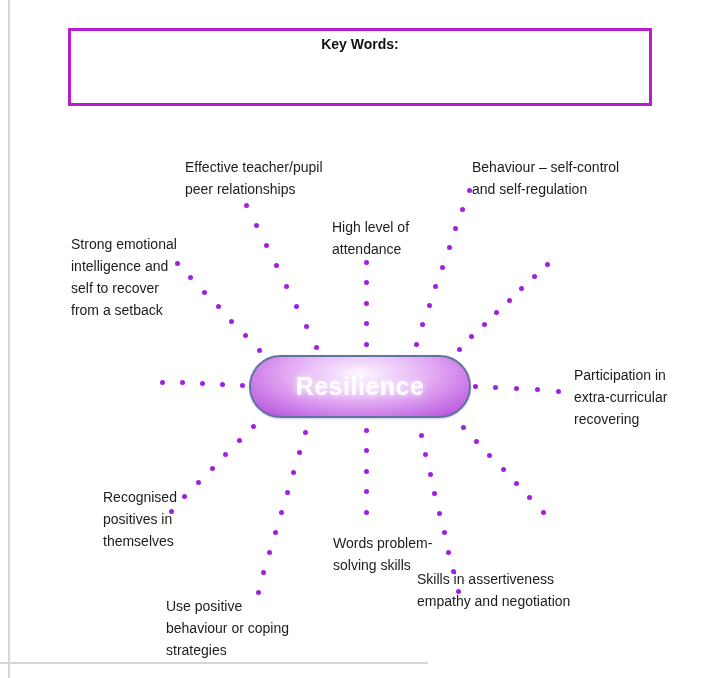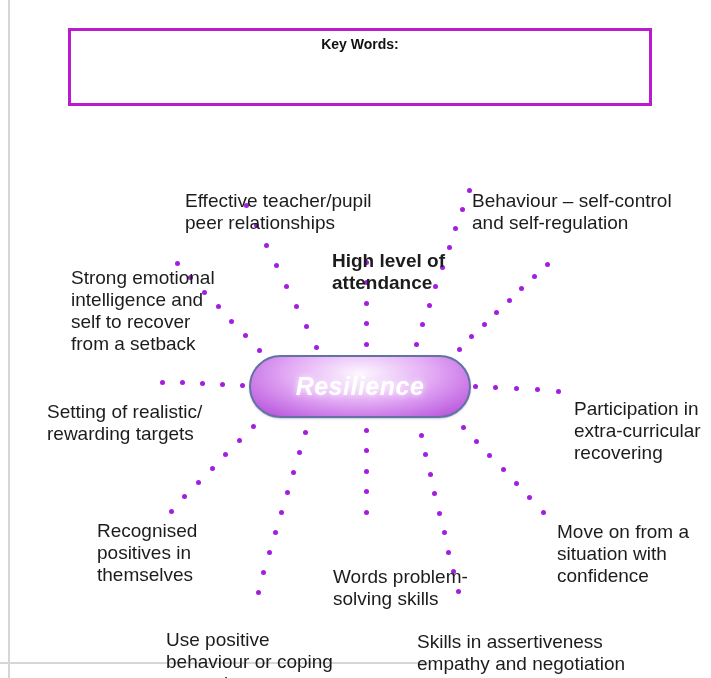--- a/index.html
+++ b/index.html
@@ -35,56 +35,54 @@
   }
   .kw-body{
     font-size:12.5px;line-height:21px;
     color:var(--kw-text,#c31cd1);
     white-space:pre-line;
     letter-spacing:0.1px;
   }
   
   .label{
     position:absolute;
-    font-size:19px;line-height:22px;
+    font-size:14px;line-height:22px;
     color:#1c1c1c;
     white-space:pre-line;
-    margin-top:34px;
   }
   .l-0{left:185px;top:156px;}
-  .l-1{left:332px;top:216px;font-weight:bold;}
+  .l-1{left:332px;top:216px;}
   .l-2{left:472px;top:156px;}
   .l-3{left:551px;top:244px;}
   .l-4{left:71px;top:233px;}
   .l-5{left:47px;top:367px;}
-  .l-6{left:97px;top:486px;}
+  .l-6{left:103px;top:486px;}
   .l-7{left:166px;top:595px;}
   .l-8{left:333px;top:532px;}
-  .l-9{left:417px;top:597px;}
+  .l-9{left:417px;top:568px;}
   .l-10{left:557px;top:487px;}
   .l-11{left:574px;top:364px;}
   
   .center-pill{
     position:absolute;left:249px;top:355px;width:222px;height:63px;
     box-sizing:border-box;
     border:2px solid var(--pill-border,#5f74a0);
     border-radius:33px;
     background:radial-gradient(ellipse at 50% 28%,
       var(--pill-light,#fdf7ff) 0%,
       var(--pill-mid,#e2a9f4) 48%,
       var(--pill-dark,#b956dd) 92%);
     display:flex;align-items:center;justify-content:center;
     box-shadow:0 1px 2px rgba(90,40,120,0.25);
   }
   .pill-text{
     font-size:25px;font-weight:bold;
     color:var(--pill-text,#ffffff);
     text-shadow:0 0 6px rgba(255,255,255,0.85);
     letter-spacing:0.5px;
-    font-style:italic;
   }
   
   .dot{
     position:absolute;width:5px;height:5px;border-radius:50%;
     background:var(--dot-color,#a21fdf);
   }
 </style>
 </head>
 <body>
 
@@ -187,35 +185,30 @@
   <div class="label l-0">Effective teacher/pupil
 peer relationships</div>
   <div class="label l-1">High level of
 attendance</div>
   <div class="label l-2">Behaviour – self-control
 and self-regulation</div>
   <div class="label l-4">Strong emotional
 intelligence and
 self to recover
 from a setback</div>
-  <div class="label l-5">Setting of realistic/
-rewarding targets</div>
   <div class="label l-6">Recognised
 positives in
 themselves</div>
   <div class="label l-7">Use positive
 behaviour or coping
 strategies</div>
   <div class="label l-8">Words problem-
 solving skills</div>
   <div class="label l-9">Skills in assertiveness
 empathy and negotiation</div>
-  <div class="label l-10">Move on from a
-situation with
-confidence</div>
   <div class="label l-11">Participation in
 extra-curricular
 recovering</div>
 
   <div class="center-pill">
     <span class="pill-text">Resilience</span>
   </div>
 
 </div>
 

